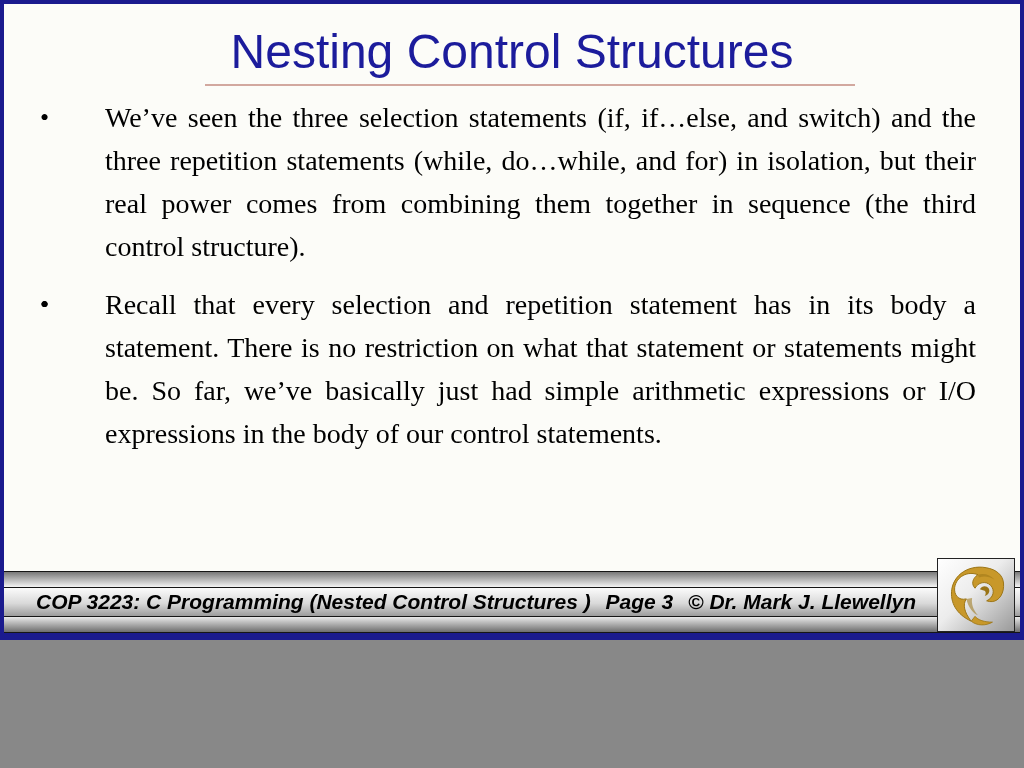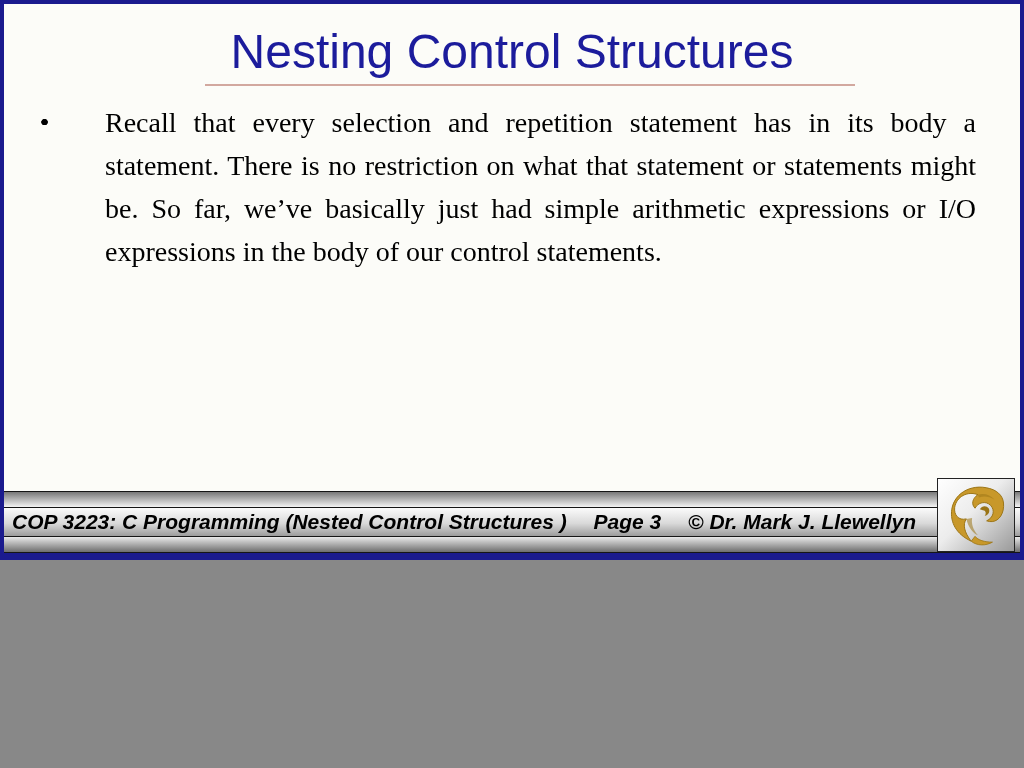--- a/index.html
+++ b/index.html
@@ -1,18 +1,18 @@
 <!DOCTYPE html>
 <html><head>
 <meta charset="utf-8">
 <style>
   html,body{margin:0;padding:0;background:#888;}
   .slide{
     position:relative;
-    width:1024px;height:560px;
+    width:1024px;height:640px;
     box-sizing:border-box;
     background:#fcfcf8;
     border:4px solid #1b1b8e;
     border-bottom-width:7px;
     overflow:hidden;
     font-family:"Liberation Serif", serif;
   }
   .title{
     margin-top:24px;
     text-align:center;
@@ -58,21 +58,21 @@
   .band-top{
     height:15px;
     background:linear-gradient(to bottom,#787878,#f4f4f4);
   }
   .band-main{
     height:28px;
     background:linear-gradient(to bottom,#fbfbfb 0%,#d9d9d9 55%,#9c9c9c 100%);
     display:flex;
     align-items:center;
     justify-content:space-between;
-    padding:0 104px 0 8px;
+    padding:0 104px 0 32px;
     font-family:"Liberation Sans", sans-serif;
     font-style:italic;
     font-weight:bold;
     font-size:21px;
     color:#000;
     white-space:nowrap;
   }
   .band-bottom{
     height:15px;
     background:linear-gradient(to bottom,#e9e9e9,#6e6e6e);
@@ -95,20 +95,21 @@
 <body>
 
 <div class="slide">
 
   <div class="title">Nesting Control Structures</div>
   <div class="title-rule"></div>
 
   <ul class="bullets">
     <li>
       <span class="bullet-glyph">•</span>
+      <span>We’ve seen the three selection statements (if, if…else, and switch) and the three repetition statements (while, do…while, and for) in isolation, but their real power comes from combining them together in sequence (the third control structure).</span>
     </li>
     <li>
       <span class="bullet-glyph">•</span>
     </li>
     <li>
       <span class="bullet-glyph">•</span>
       <span>Recall that every selection and repetition statement has in its body a statement.  There is no restriction on what that statement or statements might be.  So far, we’ve basically just had simple arithmetic expressions or I/O expressions in the body of our control statements.</span>
     </li>
   </ul>
 

